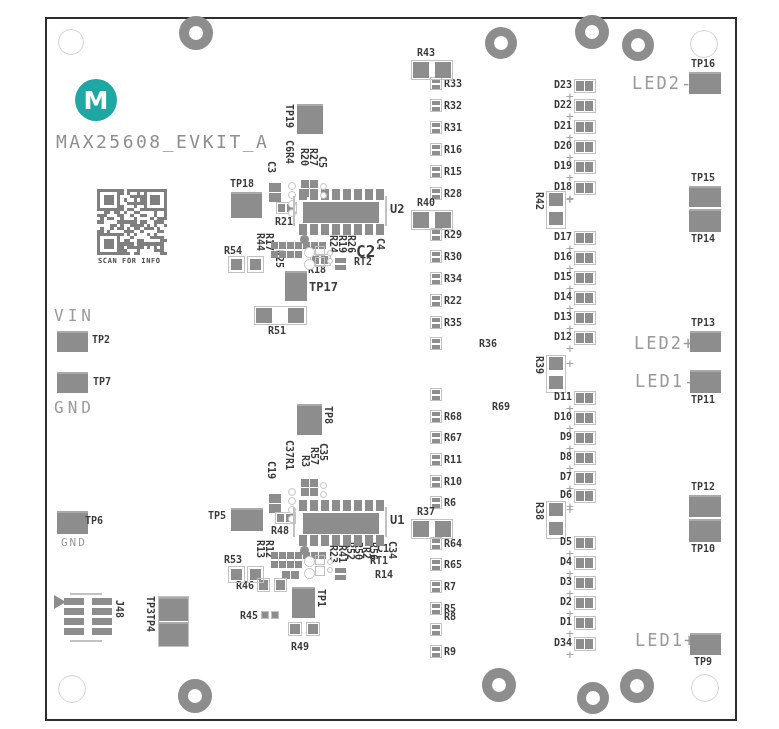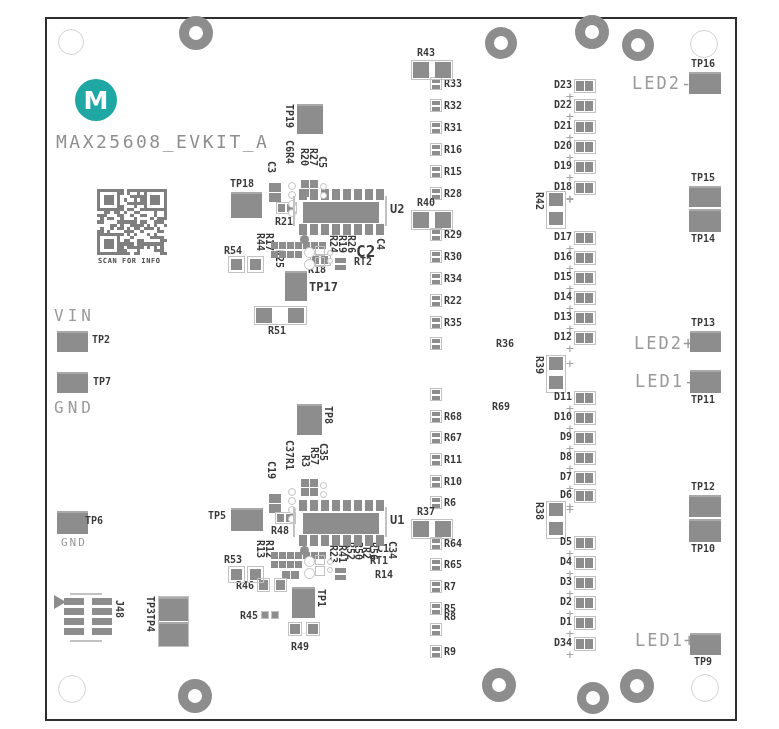--- a/index.html
+++ b/index.html
@@ -363,21 +363,21 @@
     <div style="position: absolute; left: 432px; top: 296px; width: 8px; height: 4px; background: rgb(141, 141, 141);"></div>
     <div style="position: absolute; left: 432px; top: 302px; width: 8px; height: 4px; background: rgb(141, 141, 141);"></div>
     <div class="dk" style="position: absolute; left: 444px; top: 296px;">R22</div>
     <div style="position: absolute; left: 430px; top: 316px; width: 12px; height: 13px; box-sizing: border-box; border: 1px solid rgb(194, 194, 194);"></div>
     <div style="position: absolute; left: 432px; top: 318px; width: 8px; height: 4px; background: rgb(141, 141, 141);"></div>
     <div style="position: absolute; left: 432px; top: 324px; width: 8px; height: 4px; background: rgb(141, 141, 141);"></div>
     <div class="dk" style="position: absolute; left: 444px; top: 318px;">R35</div>
     <div style="position: absolute; left: 430px; top: 337px; width: 12px; height: 13px; box-sizing: border-box; border: 1px solid rgb(194, 194, 194);"></div>
     <div style="position: absolute; left: 432px; top: 339px; width: 8px; height: 4px; background: rgb(141, 141, 141);"></div>
     <div style="position: absolute; left: 432px; top: 345px; width: 8px; height: 4px; background: rgb(141, 141, 141);"></div>
-    <div class="dk" style="position: absolute; left: 469px; top: 339px; padding-left: 27px;">R36</div>
+    <div class="dk" style="position: absolute; left: 452px; top: 339px; padding-left: 27px;">R36</div>
     <div style="position: absolute; left: 430px; top: 388px; width: 12px; height: 13px; box-sizing: border-box; border: 1px solid rgb(194, 194, 194);"></div>
     <div style="position: absolute; left: 432px; top: 390px; width: 8px; height: 4px; background: rgb(141, 141, 141);"></div>
     <div style="position: absolute; left: 432px; top: 396px; width: 8px; height: 4px; background: rgb(141, 141, 141);"></div>
     <div class="dk" style="position: absolute; left: 444px; top: 402px; margin-left: 48px;">R69</div>
     <div style="position: absolute; left: 430px; top: 410px; width: 12px; height: 13px; box-sizing: border-box; border: 1px solid rgb(194, 194, 194);"></div>
     <div style="position: absolute; left: 432px; top: 412px; width: 8px; height: 4px; background: rgb(141, 141, 141);"></div>
     <div style="position: absolute; left: 432px; top: 418px; width: 8px; height: 4px; background: rgb(141, 141, 141);"></div>
     <div class="dk" style="position: absolute; left: 444px; top: 412px;">R68</div>
     <div style="position: absolute; left: 430px; top: 431px; width: 12px; height: 13px; box-sizing: border-box; border: 1px solid rgb(194, 194, 194);"></div>
     <div style="position: absolute; left: 432px; top: 433px; width: 8px; height: 4px; background: rgb(141, 141, 141);"></div>

